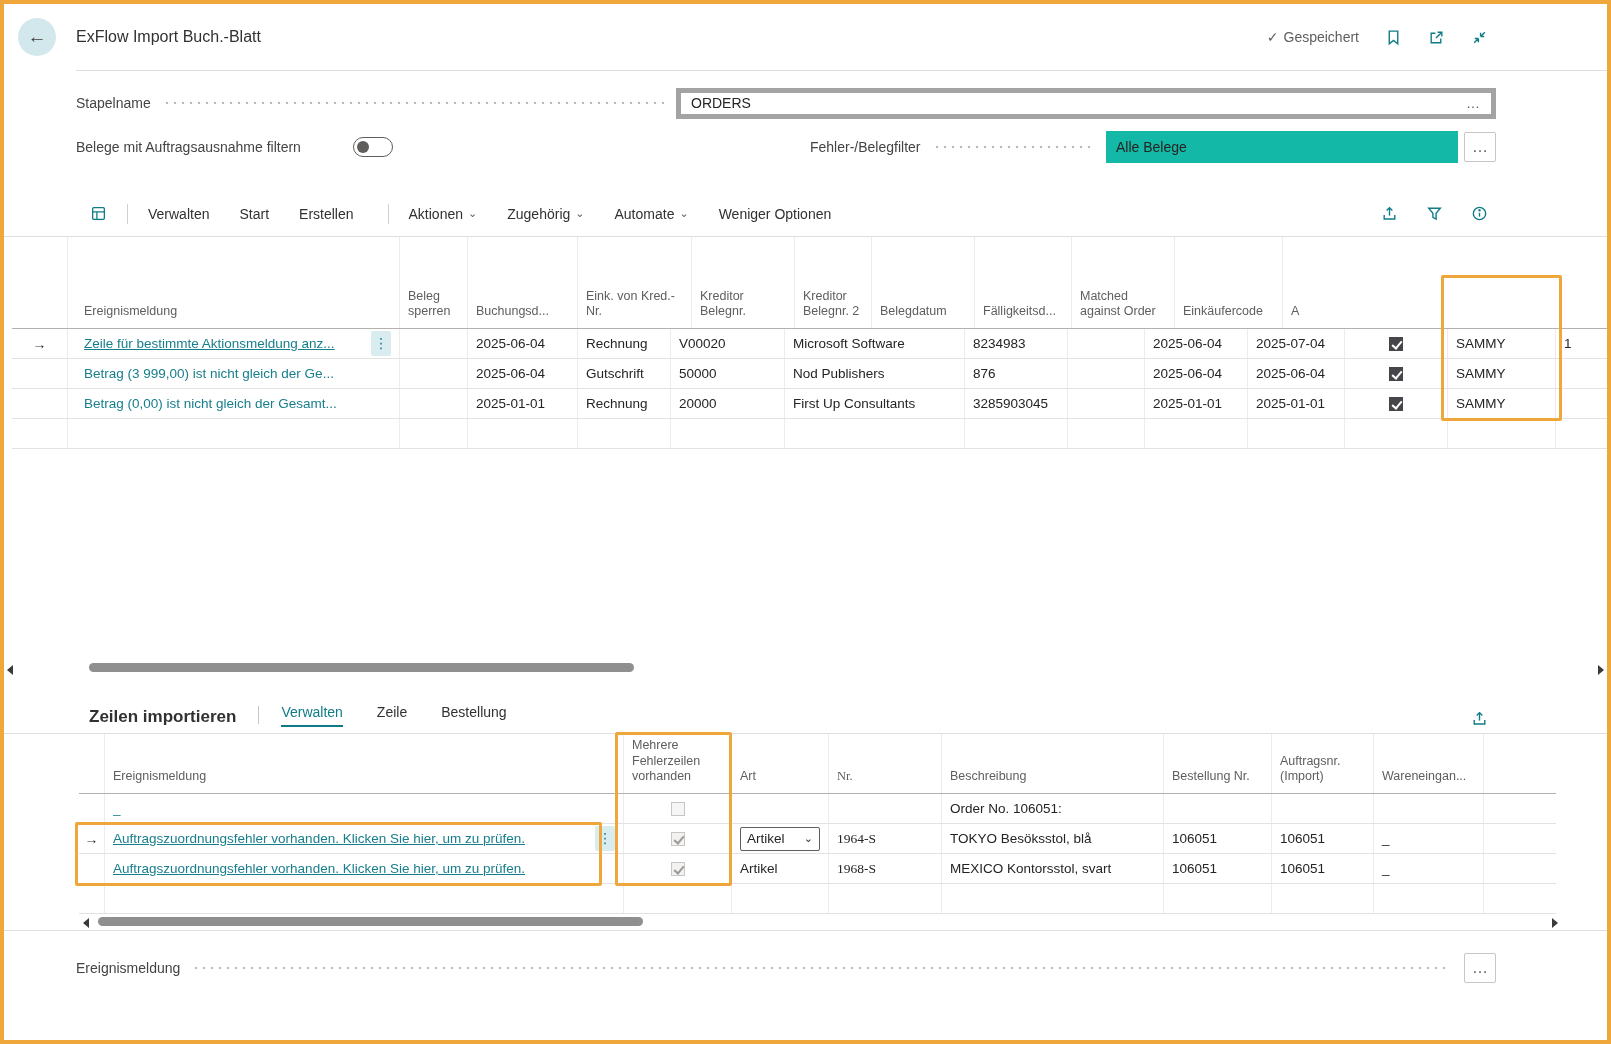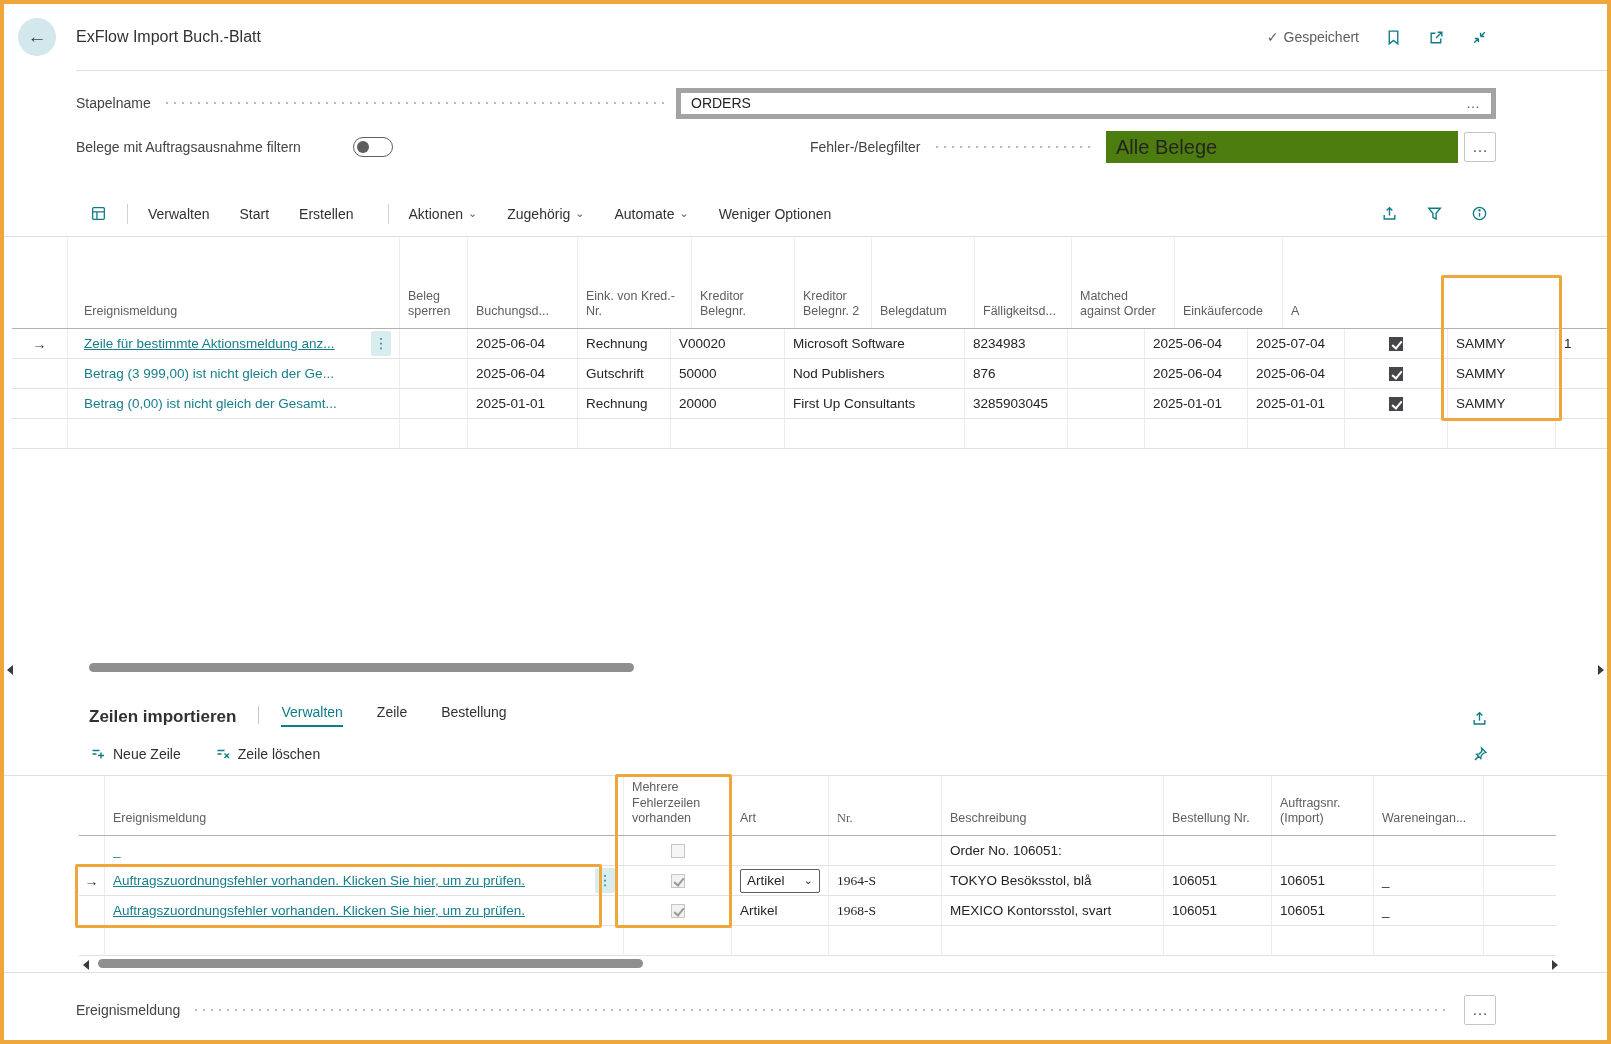--- a/index.html
+++ b/index.html
@@ -20,21 +20,21 @@
   .form-block { padding:16px 111px 28px 72px; }
   .form-row { display:flex; align-items:center; height:32px; }
   .form-row + .form-row { margin-top:12px; }
   .f-label { font-size:14px; color:#444; white-space:nowrap; }
   .leader { flex:1; height:14px; margin:0 12px; background-image:radial-gradient(circle, #bcb9b6 1.2px, transparent 1.6px); background-size:8px 14px; background-repeat:repeat-x; background-position:0 center; }
   .inp { width:820px; height:31px; border:5px solid #a3a3a3; background:#fff; display:flex; align-items:center; padding:0 10px; font-size:14px; color:#252423; }
   .inp .ell { margin-left:auto; color:#605e5c; cursor:pointer; letter-spacing:1px; }
   .toggle { width:40px; height:20px; border:1px solid #605e5c; border-radius:10px; margin-left:52px; position:relative; background:#fff; cursor:pointer; }
   .toggle .knob { position:absolute; left:3px; top:3px; width:12px; height:12px; border-radius:50%; background:#605e5c; }
   .row2-right { margin-left:auto; display:flex; align-items:center; width:686px; }
-  .inp-grey { width:352px; height:30px; background:#4d7c0f; display:flex; align-items:center; padding:16px 10px; font-size:20px; color:#252423; }
+  .inp-grey { width:352px; height:30px; background:#14b8a6; display:flex; align-items:center; padding:16px 10px; font-size:14px; color:#252423; }
   .ell-box { width:32px; height:30px; border:1px solid #c8c6c4; border-radius:2px; display:flex; align-items:center; justify-content:center; color:#605e5c; margin-left:6px; cursor:pointer; background:#fff; }
 
   
   .action-bar { height:46px; display:flex; align-items:center; padding:0 119px 0 86px; border-bottom:1px solid #e1dfdd; }
   .ab-item { font-size:14px; color:#323130; margin-right:30px; cursor:pointer; display:flex; align-items:center; white-space:nowrap; }
   .chev { font-size:11px; color:#605e5c; margin-left:5px; line-height:1; }
   .vsep { width:1px; height:20px; background:#d2d0ce; margin:0 20px 0 0; }
   .ab-right { margin-left:auto; display:flex; align-items:center; gap:28px; }
 
   
@@ -368,47 +368,20 @@
       <button class="icon-btn">
         <svg width="17" height="17" viewBox="0 0 16 16" fill="none" stroke="currentColor" stroke-width="1.3">
             <path d="M8 10V2.8"></path>
             <path d="M5.3 5.2L8 2.6l2.7 2.6"></path>
             <path d="M3 9.5V13.2h10V9.5"></path>
           </svg>
       </button>
     </div>
   </div>
 
-  <div class="sub-toolbar">
-    <div class="tool-btn">
-      <span class="icon-teal">
-        <svg width="16" height="16" viewBox="0 0 16 16" fill="none" stroke="currentColor" stroke-width="1.4">
-            <path d="M2.5 4.5h7M2.5 8h4"></path>
-            <path d="M11 6.5v6M8 9.5h6"></path>
-          </svg>
-      </span>
-      <span>Neue Zeile</span>
-    </div>
-    <div class="tool-btn">
-      <span class="icon-teal">
-        <svg width="16" height="16" viewBox="0 0 16 16" fill="none" stroke="currentColor" stroke-width="1.4">
-            <path d="M2.5 4.5h7M2.5 8h4"></path>
-            <path d="M9.5 7.5l4.5 4.5M14 7.5L9.5 12"></path>
-          </svg>
-      </span>
-      <span>Zeile löschen</span>
-    </div>
-    <div class="st-right">
-      <button class="icon-btn">
-        <svg width="16" height="16" viewBox="0 0 16 16" fill="none" stroke="currentColor" stroke-width="1.3">
-            <path d="M9.5 2l4.5 4.5-2.3.6-2.5 2.5-.4 2.9-2.3-2.3L3 14l3.8-3.5L4.5 8.2l2.9-.4L9.9 5.3z"></path>
-          </svg>
-      </button>
-    </div>
-  </div>
   <div class="div-full"></div>
 
   <div class="t2wrap">
     <div class="t2">
       <div class="hrow">
         <div class="hcell d-sel"></div>
         <div class="hcell d-er">Ereignismeldung</div>
         <div class="hcell d-me">Mehrere Fehlerzeilen vorhanden</div>
         <div class="hcell d-art">Art</div>
         <div class="hcell d-nr">Nr.</div>

